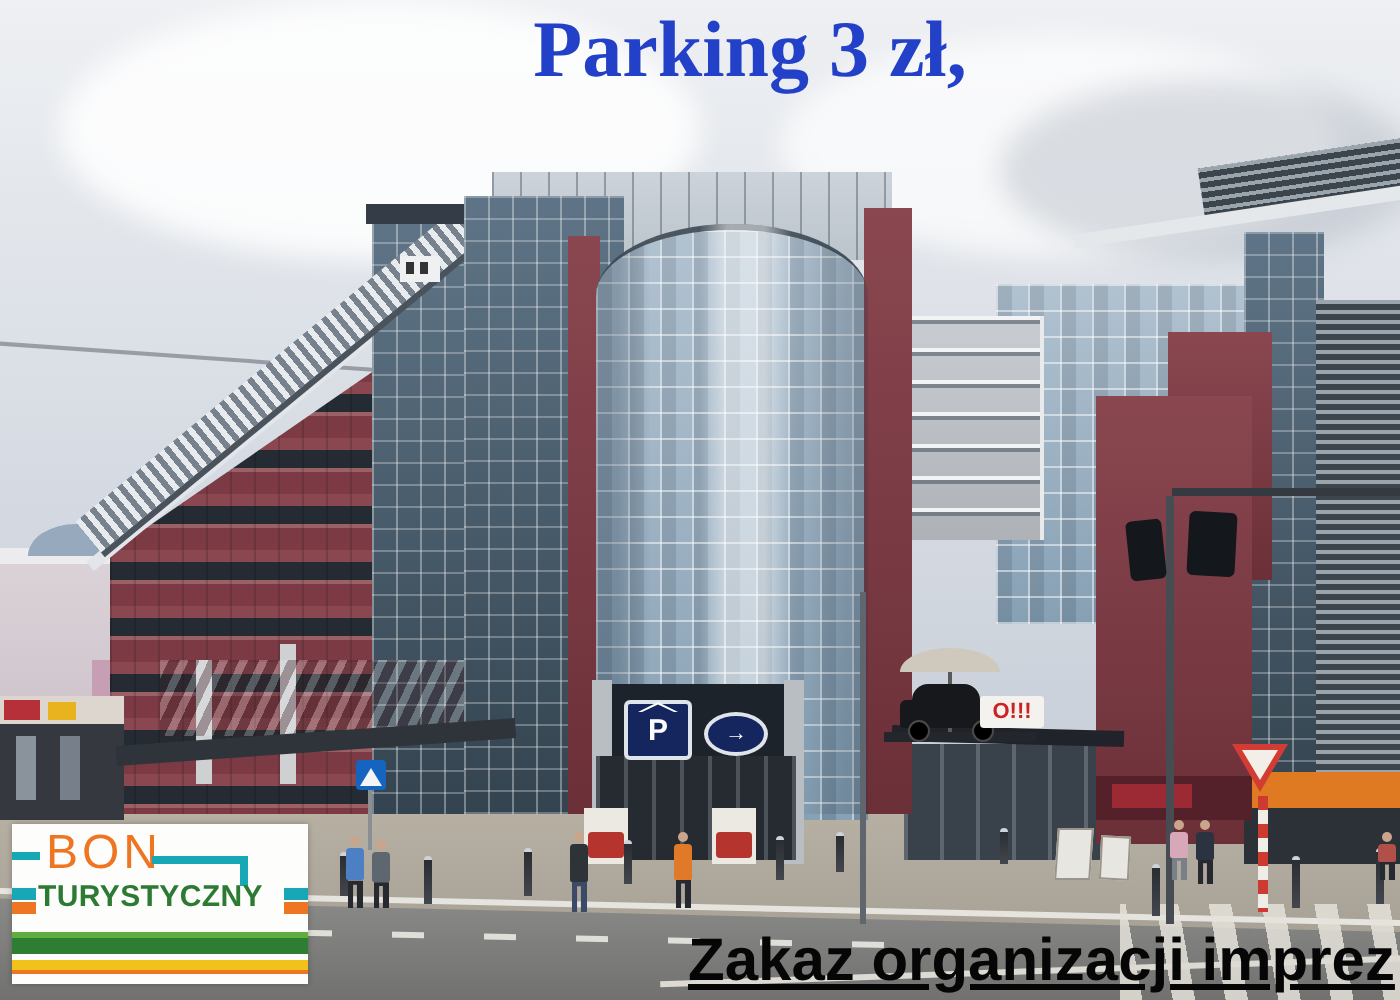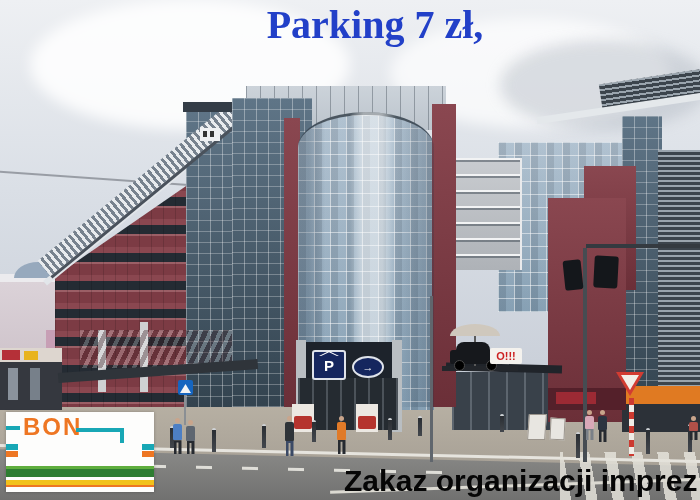--- a/index.html
+++ b/index.html
@@ -39,21 +39,21 @@
              clip-path:polygon(0 0,100% 0,100% 100%,62% 100%,62% 15%,38% 15%,38% 100%,0 100%);}
   
   .headline{position:absolute;left:140px;top:2px;width:470px;text-align:center;z-index:30;
             font-family:"Liberation Serif","DejaVu Serif",serif;font-weight:bold;}
   .headline .ln{font-size:40px;line-height:46px;white-space:pre;}
   .headline .sup{font-size:24px;position:relative;top:-15px;margin-left:2px;}
   .notice{position:absolute;left:344px;top:464px;z-index:30;font-weight:bold;font-size:30px;
           line-height:34px;white-space:nowrap;letter-spacing:0px;}
   .logo{position:absolute;left:6px;top:412px;width:148px;height:80px;background:#fdfdfc;
         z-index:25;box-shadow:0 0 3px rgba(0,0,0,.25);}
-  .logo .t1{position:absolute;left:17px;top:1px;font-size:24px;font-weight:bold;letter-spacing:2px;}
+  .logo .t1{position:absolute;left:17px;top:1px;font-size:24px;font-weight:normal;letter-spacing:2px;}
   .logo .t2{position:absolute;left:13px;top:28px;font-size:15px;font-weight:bold;letter-spacing:.2px;}
   .signtext{display:flex;align-items:center;justify-content:center;color:#fff;font-weight:bold;}
 </style>
 </head>
 <body>
 
 <div class="stage">
 
   <div class="abs sky" style="left:0;top:0;width:700px;height:420px;z-index:0"></div>
   <div class="abs cloud" style="left:30px;top:0;width:320px;height:130px;background:rgba(255,255,255,.85);z-index:0"></div>
@@ -206,29 +206,30 @@
       <i class="h"></i>
       <i class="t" style="background:#b05048"></i>
       <i class="l"></i>
     </div>
 
   <div class="logo">
     <div class="abs" style="left: 0px; top: 14px; width: 14px; height: 4px; background: rgb(24, 167, 181);"></div>
     <div class="t1" style="color: rgb(238, 118, 35);">BON</div>
     <div class="abs" style="left: 70px; top: 16px; width: 48px; height: 4px; background: rgb(24, 167, 181);"></div>
     <div class="abs" style="left: 114px; top: 16px; width: 4px; height: 15px; background: rgb(24, 167, 181);"></div>
+    <div class="t2" style="color: rgb(45, 122, 51);">TURYSTYCZNY</div>
     <div class="abs" style="left: 0px; top: 32px; width: 12px; height: 6px; background: rgb(24, 167, 181);"></div>
     <div class="abs" style="left: 0px; top: 39px; width: 12px; height: 6px; background: rgb(238, 118, 35);"></div>
     <div class="abs" style="left: 136px; top: 32px; width: 12px; height: 6px; background: rgb(24, 167, 181);"></div>
     <div class="abs" style="left: 136px; top: 39px; width: 12px; height: 6px; background: rgb(238, 118, 35);"></div>
     <div class="abs" style="left: 0px; top: 54px; width: 148px; height: 3px; background: rgb(95, 174, 62);"></div>
     <div class="abs" style="left: 0px; top: 57px; width: 148px; height: 8px; background: rgb(46, 125, 50);"></div>
     <div class="abs" style="left: 0px; top: 68px; width: 148px; height: 5px; background: rgb(242, 194, 28);"></div>
     <div class="abs" style="left: 0px; top: 73px; width: 148px; height: 2px; background: rgb(238, 118, 35);"></div>
   </div>
 
   <div class="headline" style="color: rgb(34, 64, 200);">
-    <div class="ln">Parking 7 zł,</div>
+    <div class="ln">Parking 3 zł,</div>
   </div>
 
-  <div class="notice" style="color: rgb(6, 6, 6);">Zakaz organizacji imprez</div>
+  <div class="notice" style="color: rgb(6, 6, 6); text-decoration: underline;">Zakaz organizacji imprez</div>
 
 </div>
 
 </body></html>

